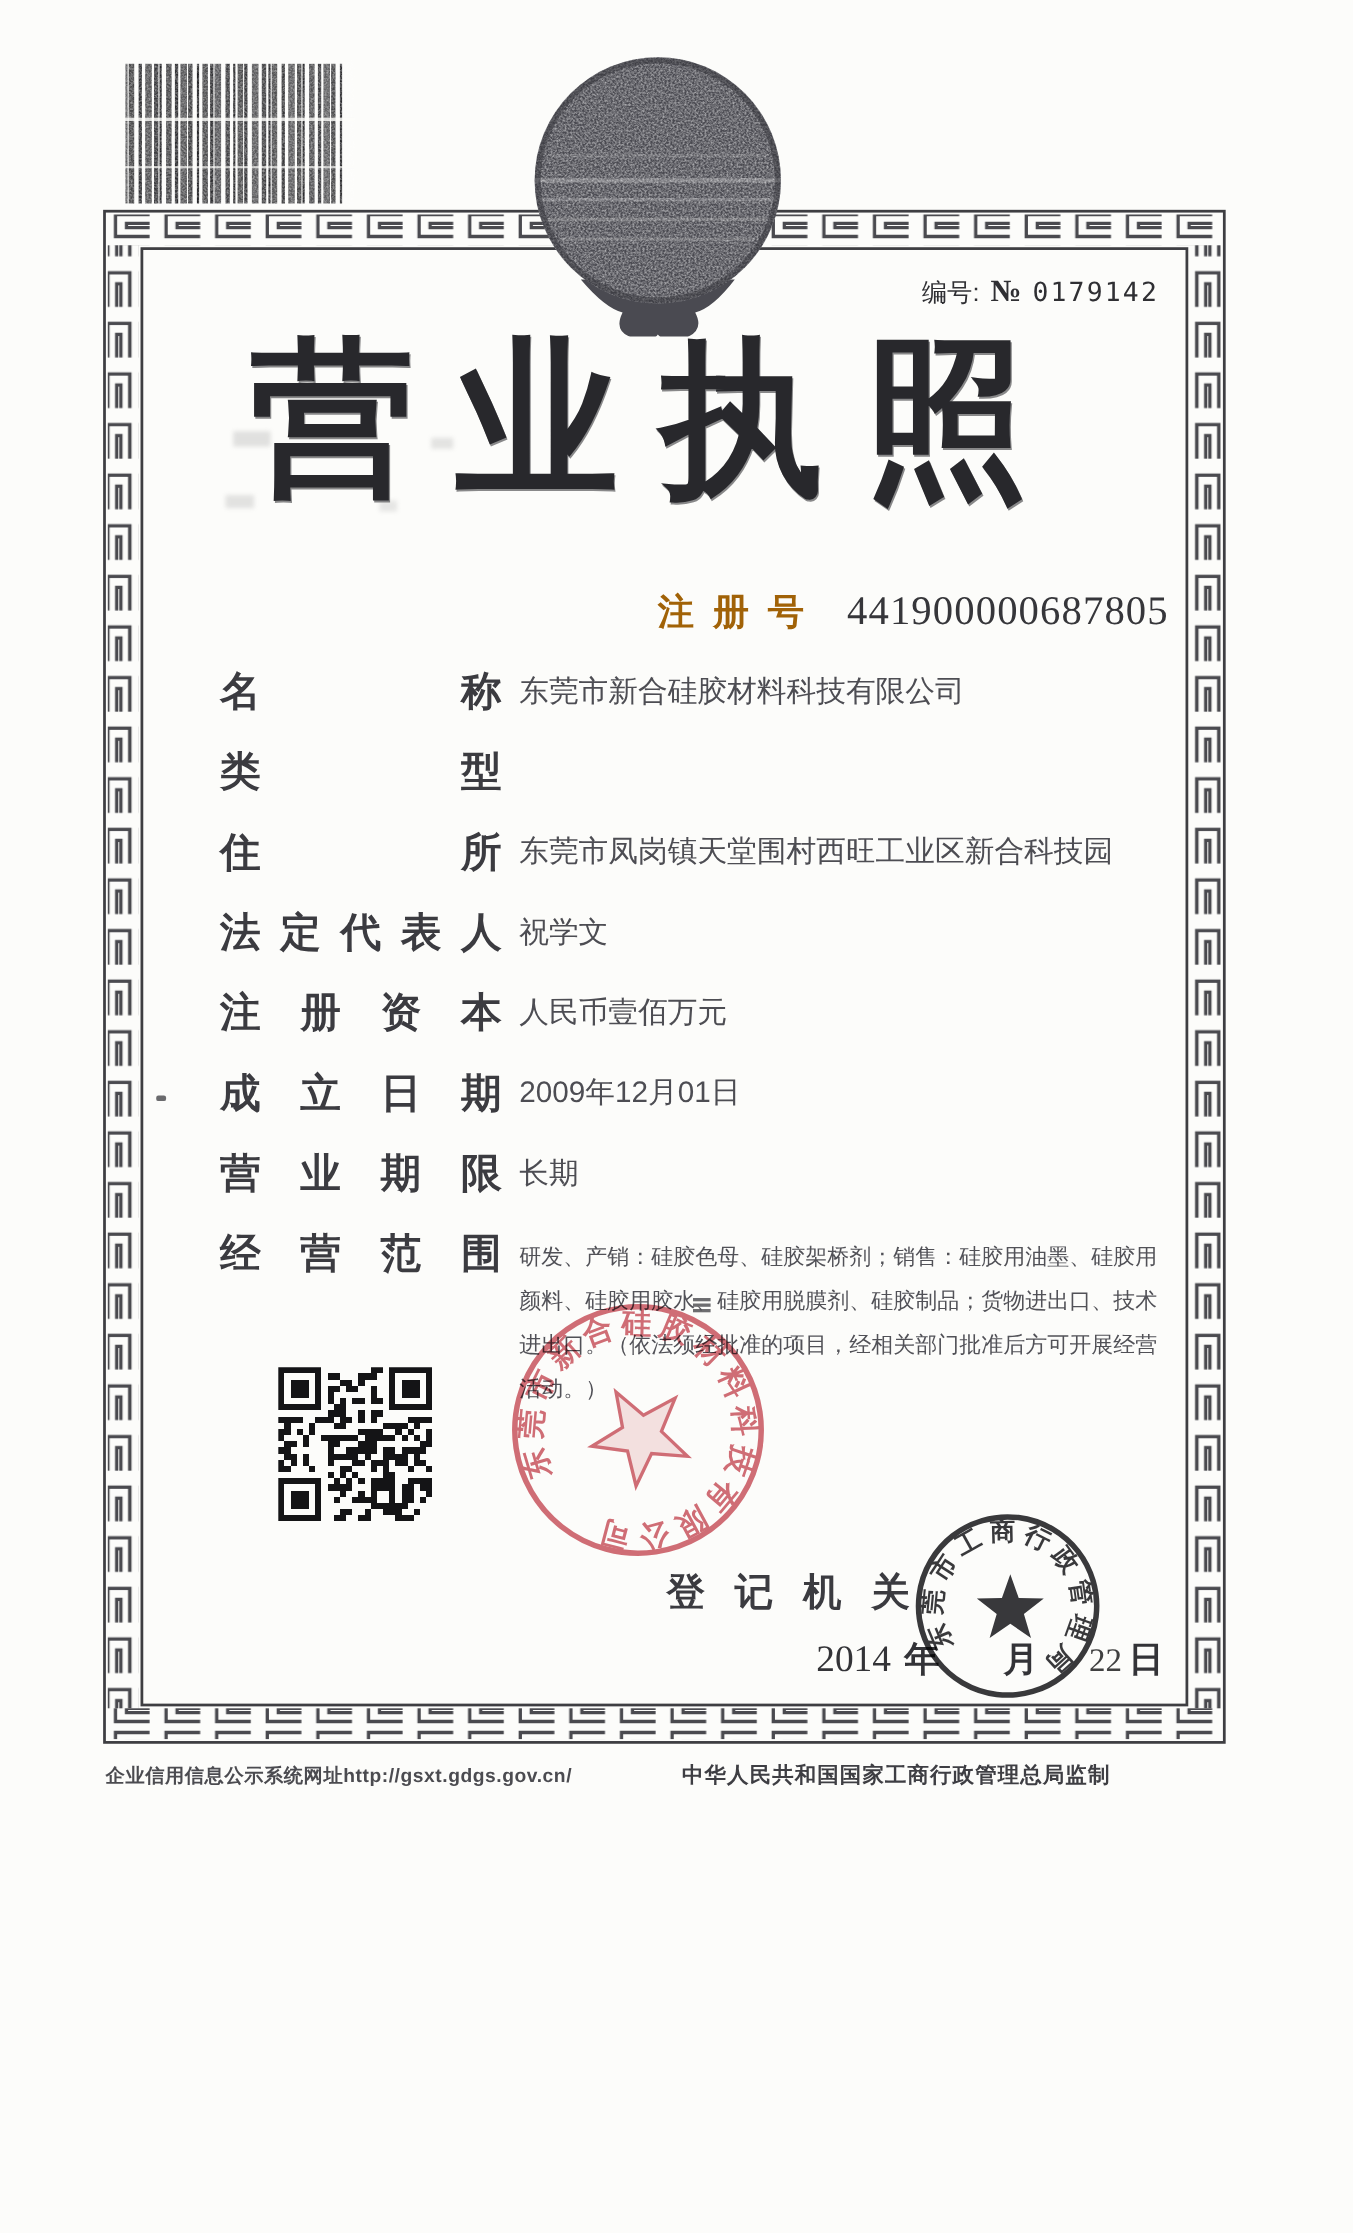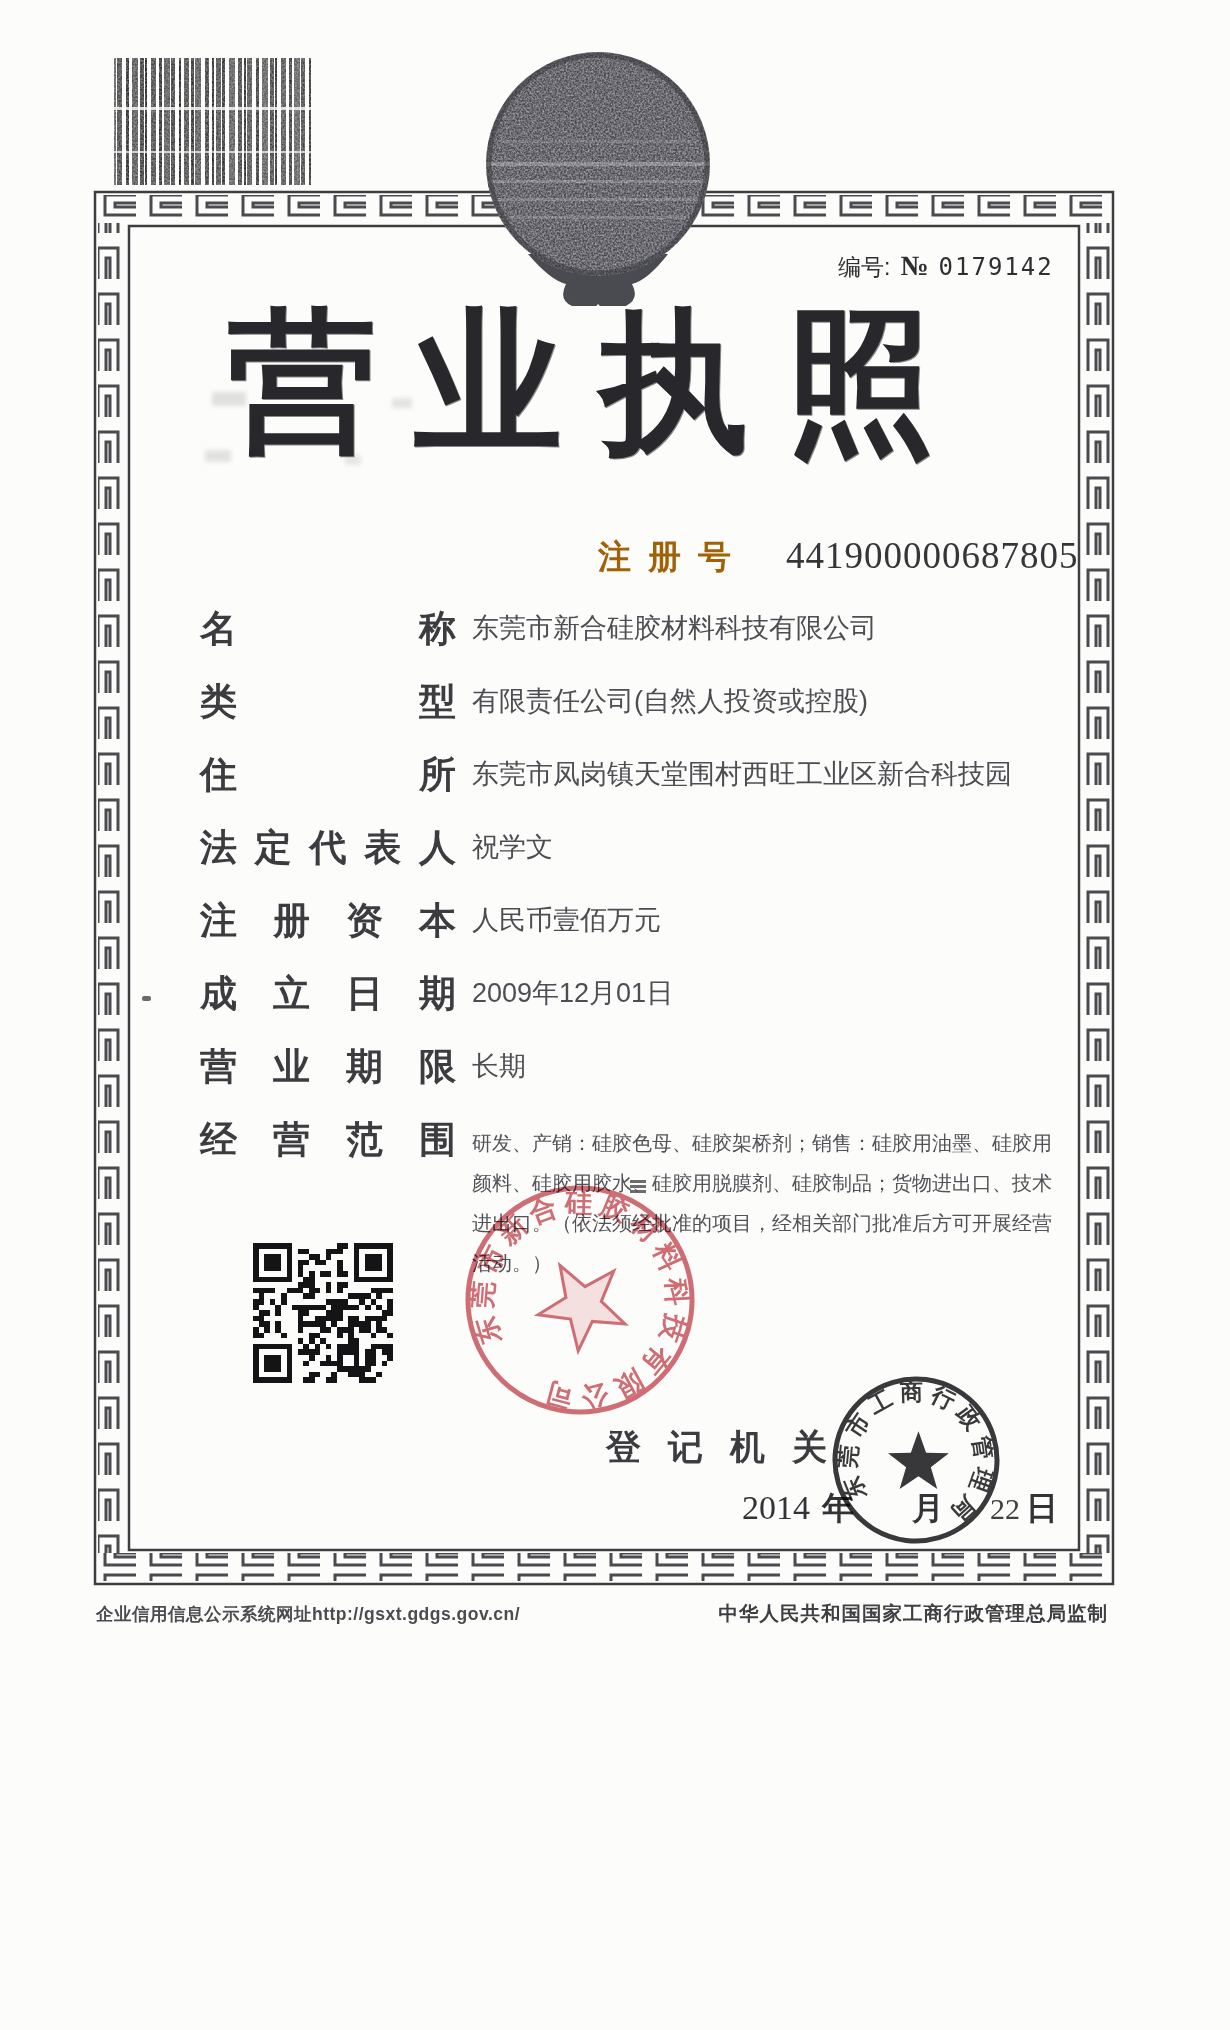--- a/index.html
+++ b/index.html
@@ -13,21 +13,21 @@
   .serial .no-digits{font-family:"DejaVu Sans Mono",monospace;font-size:24px;letter-spacing:2px;}
 
   
   .title{top:308px;left:228px;width:706px;display:flex;justify-content:space-between;
          font-size:148px;line-height:1;font-weight:900;color:#28282c;
          text-shadow:1px 1px 0 rgba(40,40,44,.55);transform:scaleY(1.04);}
 
   
   .regrow{top:534px;left:598px;display:flex;align-items:baseline;}
   .reg-label{font-size:33px;font-weight:700;letter-spacing:17px;color:#a16207;}
-  .reg-number{font-family:"Liberation Serif",serif;font-size:37px;letter-spacing:1px;color:#36363a;margin-left:38px;text-align:right;}
+  .reg-number{font-family:"Liberation Serif",serif;font-size:37px;letter-spacing:1px;color:#36363a;margin-left:22px;text-align:right;}
 
   
   .fields{top:606px;left:200px;width:868px;}
   .frow{display:flex;align-items:flex-start;margin-bottom:28px;min-height:45px;}
   .flabel{width:256px;flex:0 0 256px;display:flex;justify-content:space-between;
           font-size:37px;font-weight:700;color:#3b3b40;line-height:45px;}
   .fvalue{margin-left:16px;font-size:27px;color:#4d4d53;line-height:45px;white-space:nowrap;}
   .frow:last-child{align-items:flex-start;}
   .frow:last-child .fvalue{white-space:normal;width:592px;font-size:20px;line-height:40px;
                            padding-top:6px;color:#515157;}
@@ -36,21 +36,21 @@
   .registry-label{top:1424px;left:606px;font-size:35px;font-weight:700;letter-spacing:27px;color:#3b3b40;}
   .issue-date{top:1487px;left:742px;display:flex;align-items:baseline;font-size:32px;color:#333337;}
   .issue-date .num{font-family:"Liberation Serif",serif;font-size:34px;text-align:center;}
   .issue-date .d-year{margin-left:12px;font-weight:700;}
   .issue-date .d-month{margin-left:58px;font-weight:700;}
   .issue-date .d-day-num{margin-left:46px;color:#404040;font-size:30px;}
   .issue-date .d-day{margin-left:6px;font-weight:700;}
 
   
   .footer-left{top:1602px;left:96px;font-size:17.5px;letter-spacing:.5px;color:#4b4b50;font-weight:600;}
-  .footer-right{top:1600px;left:620px;width:488px;text-align:right;font-size:19.5px;
+  .footer-right{top:1600px;left:620px;width:488px;font-size:19.5px;
                 letter-spacing:1px;color:#3e3e43;font-weight:700;}
 
   .stamp{mix-blend-mode:multiply;}
   .noise{pointer-events:none;}
 </style>
 </head>
 <body>
 
 <div class="page">
 
@@ -166,21 +166,20 @@
           <span>名</span>
           <span>称</span>
         </div>
         <div class="fvalue">东莞市新合硅胶材料科技有限公司</div>
       </div>
       <div class="frow">
         <div class="flabel">
           <span>类</span>
           <span>型</span>
         </div>
-        <div class="fvalue">有限责任公司(自然人投资或控股)</div>
       </div>
       <div class="frow">
         <div class="flabel">
           <span>住</span>
           <span>所</span>
         </div>
         <div class="fvalue">东莞市凤岗镇天堂围村西旺工业区新合科技园</div>
       </div>
       <div class="frow">
         <div class="flabel">

